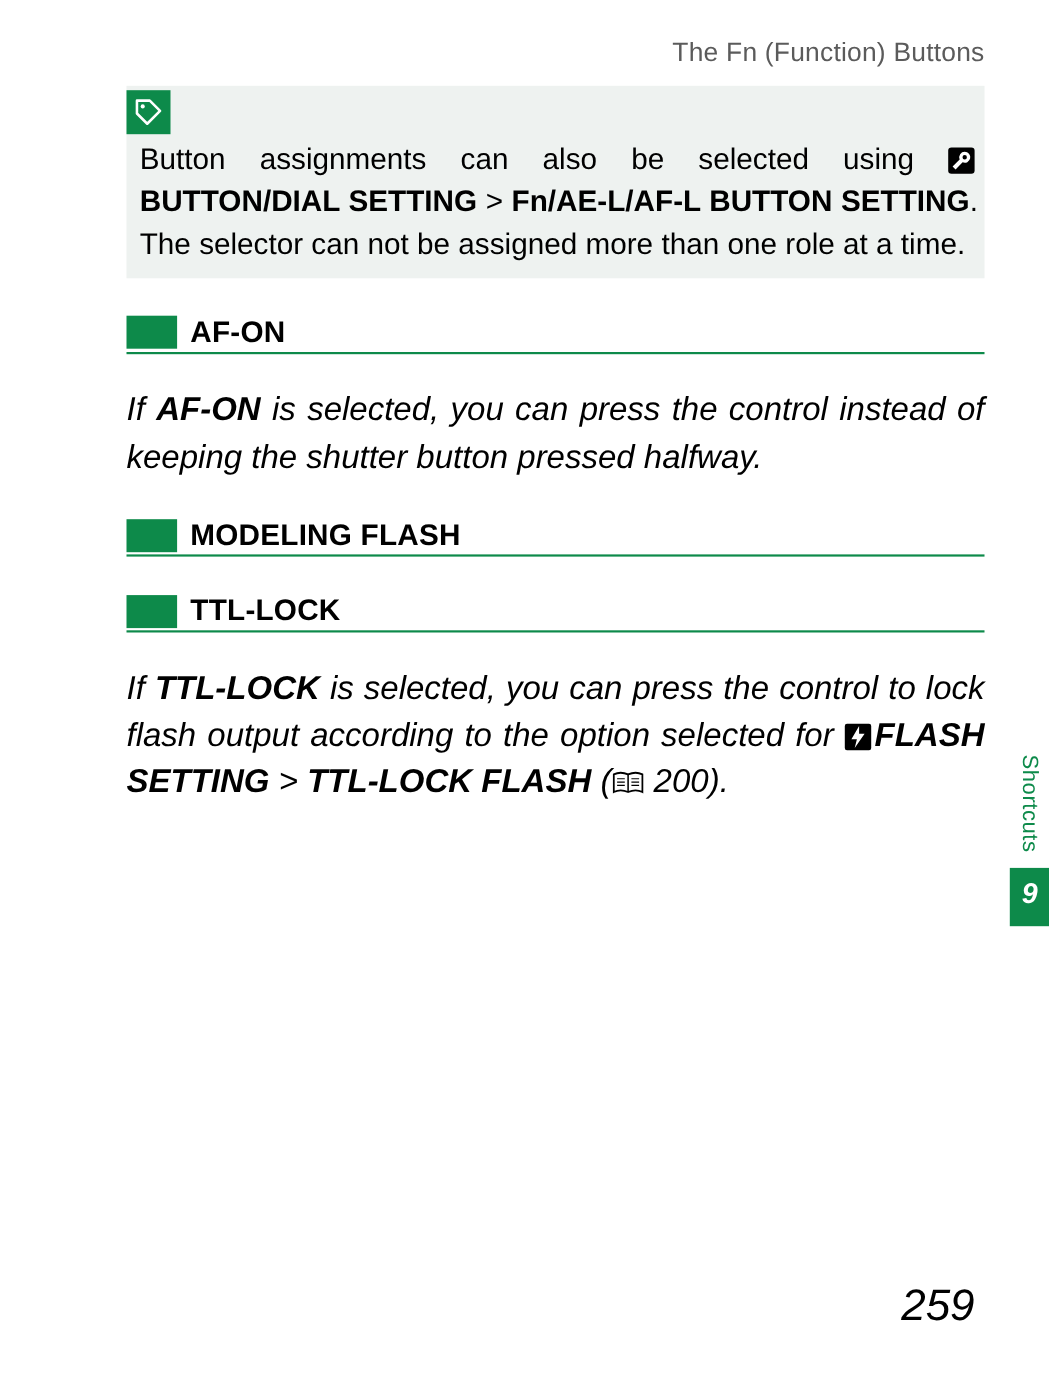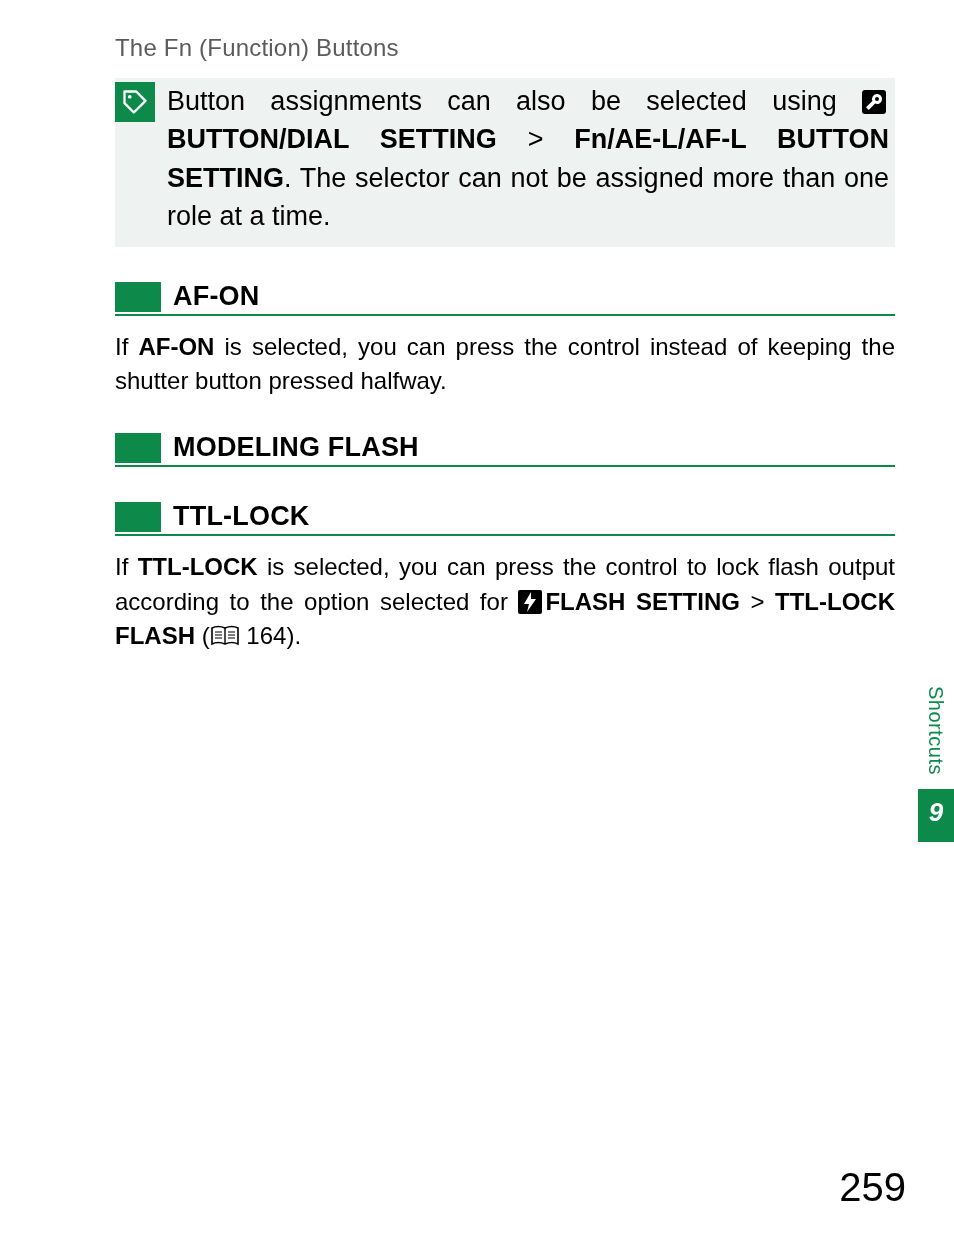--- a/index.html
+++ b/index.html
@@ -1,30 +1,30 @@
 <!DOCTYPE html>
 <html><head>
 <meta charset="utf-8">
 <style>
   * { box-sizing: border-box; margin: 0; padding: 0; }
   html, body { width: 954px; height: 1250px; font-family: "Myriad Pro", "Segoe UI", Arial, sans-serif; color: #000; background: #fff; }
   .page { position: relative; width: 954px; height: 1250px; }
   .content { position: absolute; left: 115px; top: 34px; width: 780px; }
-  .running-head { font-size: 24px; color: #5b5b5b; margin-bottom: 16px; letter-spacing: 0.2px; }
-  .note { display: flex; align-items: flex-start; background: #eef2f0; padding: 0 0 8px 0; }
+  .running-head { text-align: right; font-size: 24px; color: #5b5b5b; margin-bottom: 16px; letter-spacing: 0.2px; }
+  .note { display: flex; align-items: flex-start; background: #eef2f0; padding: 0 0 8px 0; flex-direction: column; }
   .note-icon { width: 40px; height: 40px; background: #0d8a4a; display: flex; align-items: center; justify-content: center; flex-shrink: 0; margin-top: 4px; }
   .note-body { font-size: 27px; line-height: 1.42; padding: 4px 6px 4px 12px; text-align: justify; text-justify: inter-word; }
   .note-body b { font-weight: 700; }
   .gt { font-family: inherit; }
   .sec-head { display: flex; align-items: center; margin-top: 34px; border-bottom: 2px solid #0d8a4a; padding-bottom: 2px; }
   .sec-head .block { width: 46px; height: 30px; background: #0d8a4a; margin-right: 12px; }
   .sec-head .title { font-size: 27px; font-weight: 700; letter-spacing: 0.2px; }
-  .sec-body { font-size: 24px; line-height: 1.42; margin-top: 14px; text-align: justify; }
+  .sec-body { font-size: 30px; line-height: 1.42; margin-top: 30px; text-align: justify; font-style: italic; }
   .sec-body b { font-weight: 700; }
-  .pagefoot { position: absolute; right: 48px; bottom: 40px; font-size: 40px; }
+  .pagefoot { position: absolute; right: 68px; bottom: 40px; font-size: 40px; font-style: italic; }
   .side-tab { position: absolute; right: 0; top: 680px; width: 36px; }
   .side-label { writing-mode: vertical-rl; font-size: 20px; color: #0d8a4a; text-align: center; padding: 6px 6px 14px 6px; letter-spacing: 0.5px; }
   .side-num { background: #0d8a4a; color: #fff; font-size: 26px; font-weight: 700; font-style: italic; text-align: center; padding: 8px 0 14px 0; }
   .inline-icon { display: inline-block; vertical-align: -3px; }
   .wrench-badge { display:inline-block; width:24px; height:24px; background:#000; border-radius:3px; vertical-align:-4px; margin-right:3px; position:relative; }
   .wrench-badge svg { position:absolute; left:2px; top:2px; }
   .flash-badge { display:inline-block; width:24px; height:24px; background:#000; border-radius:2px; vertical-align:-4px; margin-right:3px; position:relative; }
   .flash-badge svg { position:absolute; left:4px; top:2px; }
 </style>
 </head>
@@ -84,21 +84,21 @@
         <svg width="30" height="22" viewBox="0 0 30 22">
           <path d="M2 3 Q8 0 15 3 Q22 0 28 3 V19 Q22 16 15 19 Q8 16 2 19 Z" fill="none" stroke="#000" stroke-width="1.6"></path>
           <line x1="15" y1="3" x2="15" y2="19" stroke="#000" stroke-width="1.4"></line>
           <line x1="5" y1="7" x2="12" y2="7" stroke="#000" stroke-width="1"></line>
           <line x1="5" y1="10" x2="12" y2="10" stroke="#000" stroke-width="1"></line>
           <line x1="5" y1="13" x2="12" y2="13" stroke="#000" stroke-width="1"></line>
           <line x1="18" y1="7" x2="25" y2="7" stroke="#000" stroke-width="1"></line>
           <line x1="18" y1="10" x2="25" y2="10" stroke="#000" stroke-width="1"></line>
           <line x1="18" y1="13" x2="25" y2="13" stroke="#000" stroke-width="1"></line>
         </svg>
-      </span>&nbsp;<span>164</span><span>).</span>
+      </span>&nbsp;<span>200</span><span>).</span>
     </div>
 
   </div>
 
   <div class="side-tab">
     <div class="side-label">Shortcuts</div>
     <div class="side-num">9</div>
   </div>
 
   <div class="pagefoot">259</div>

